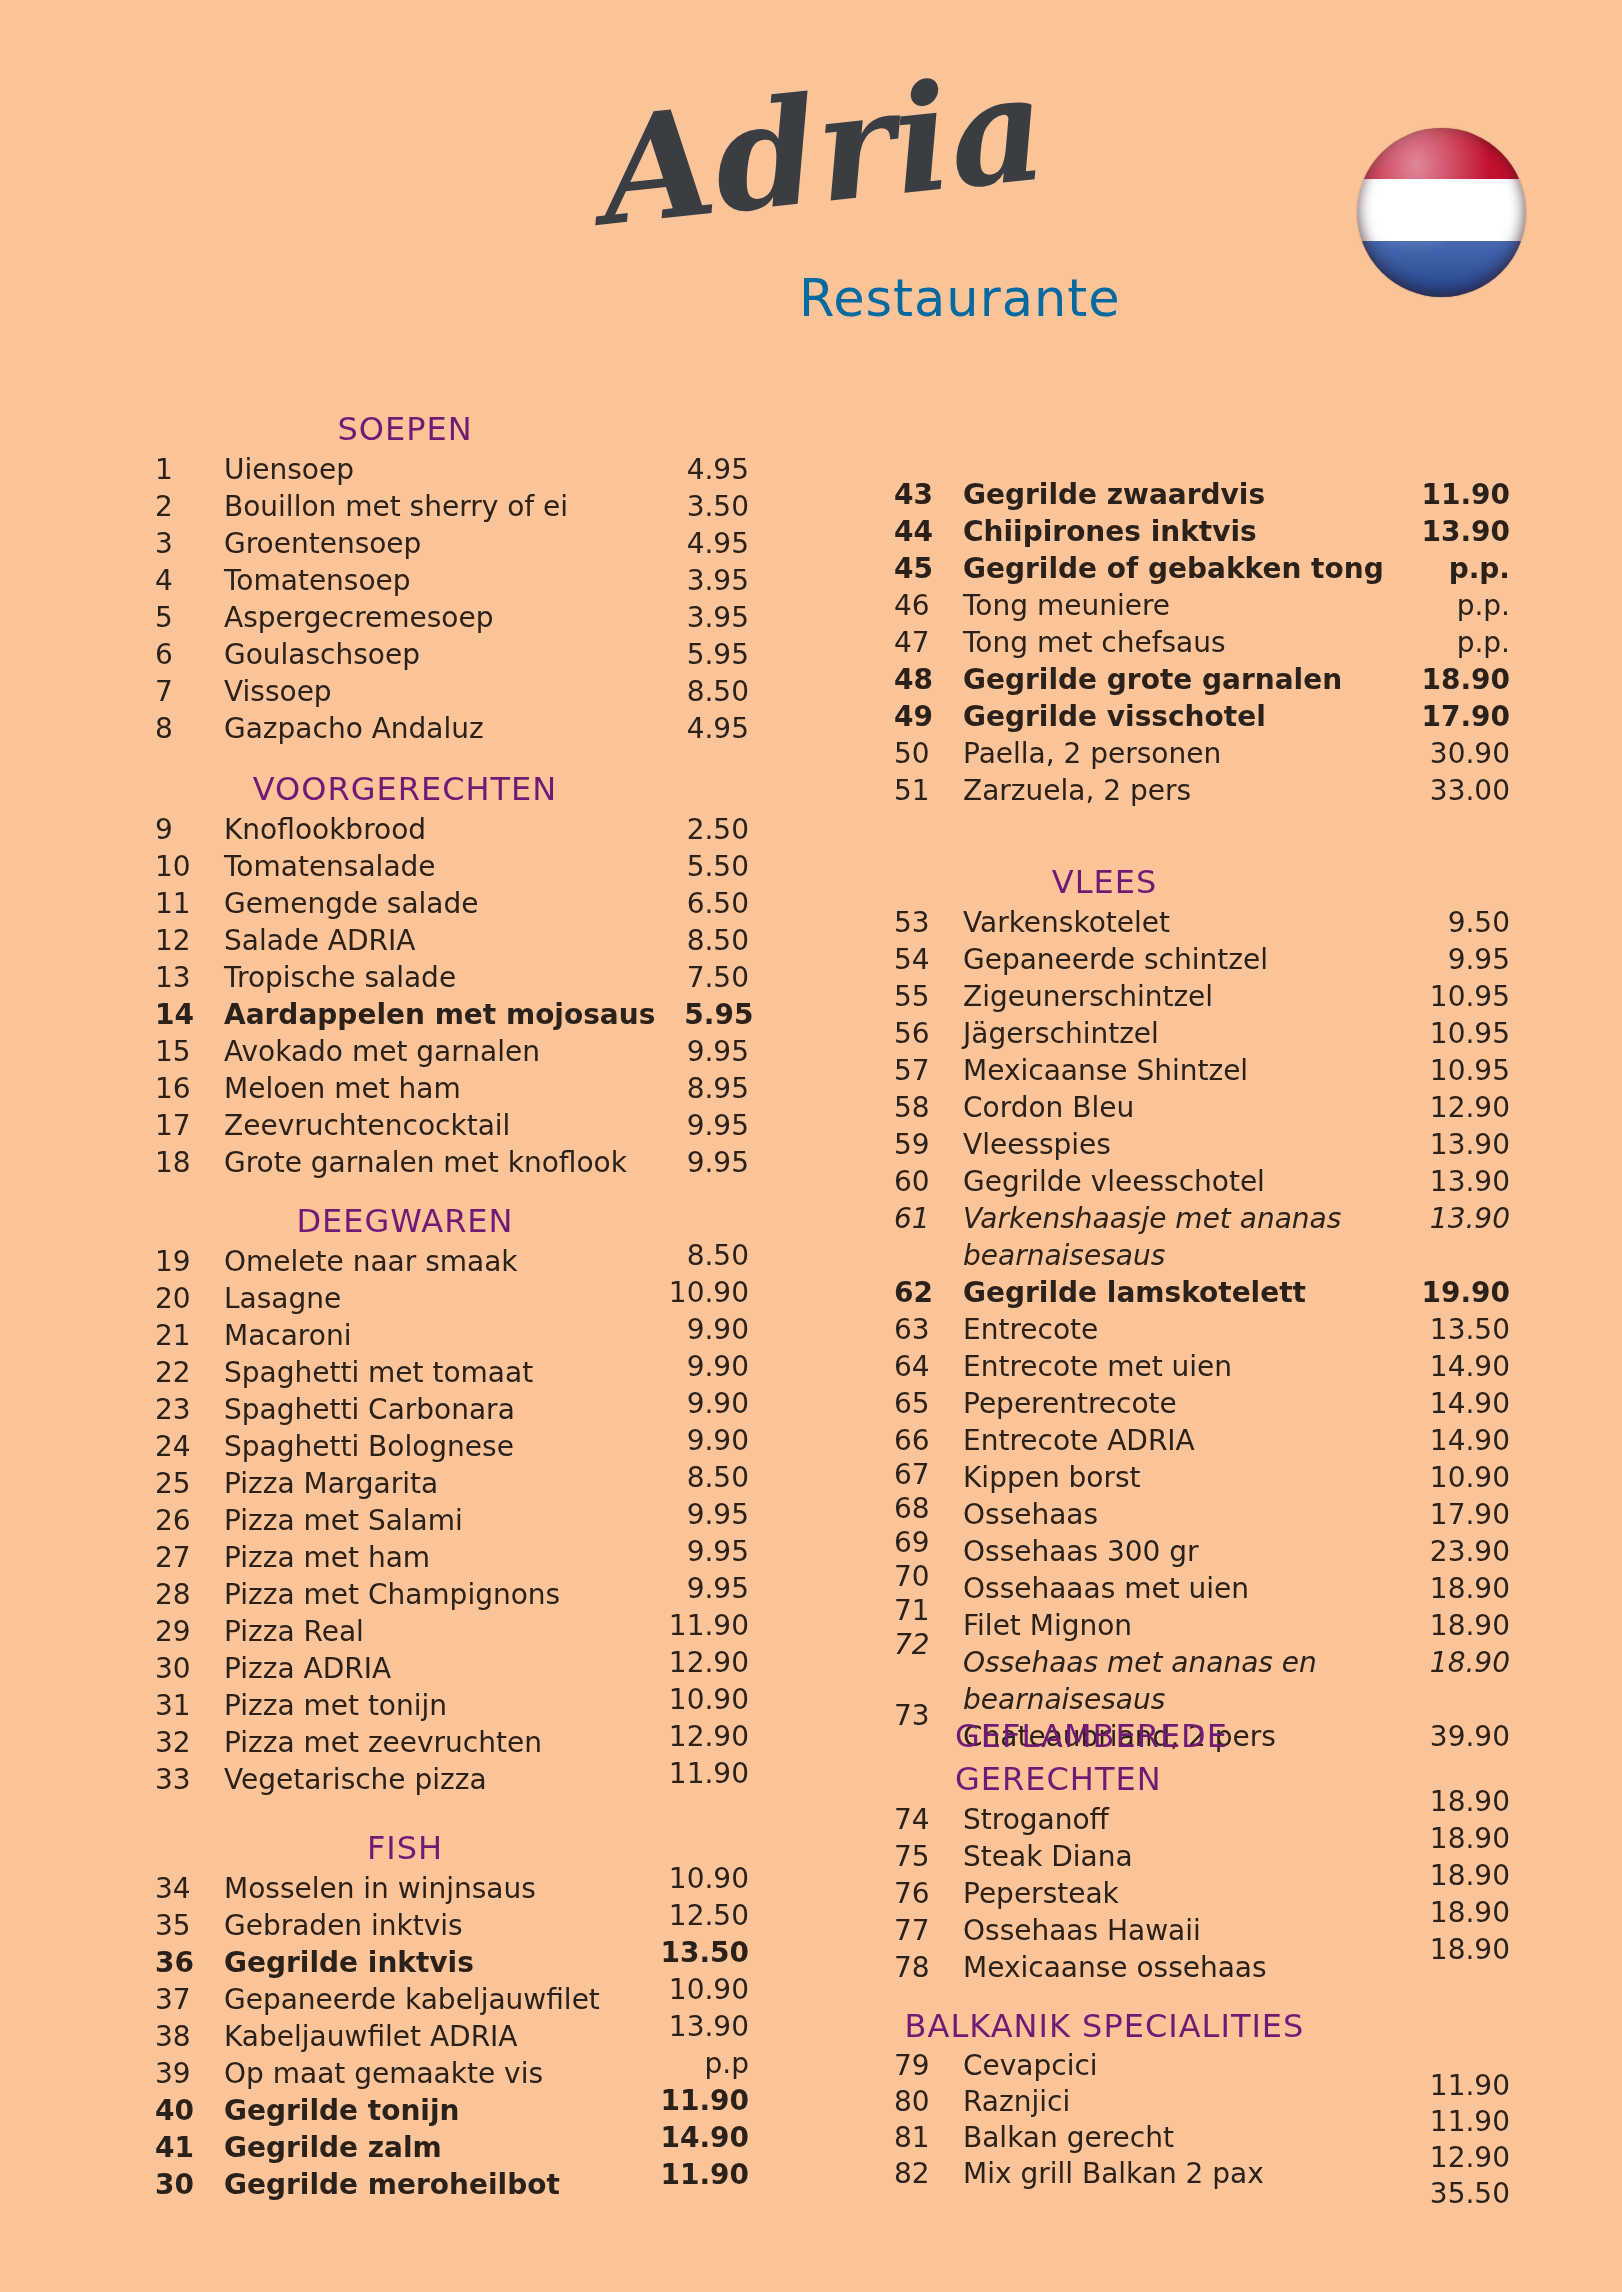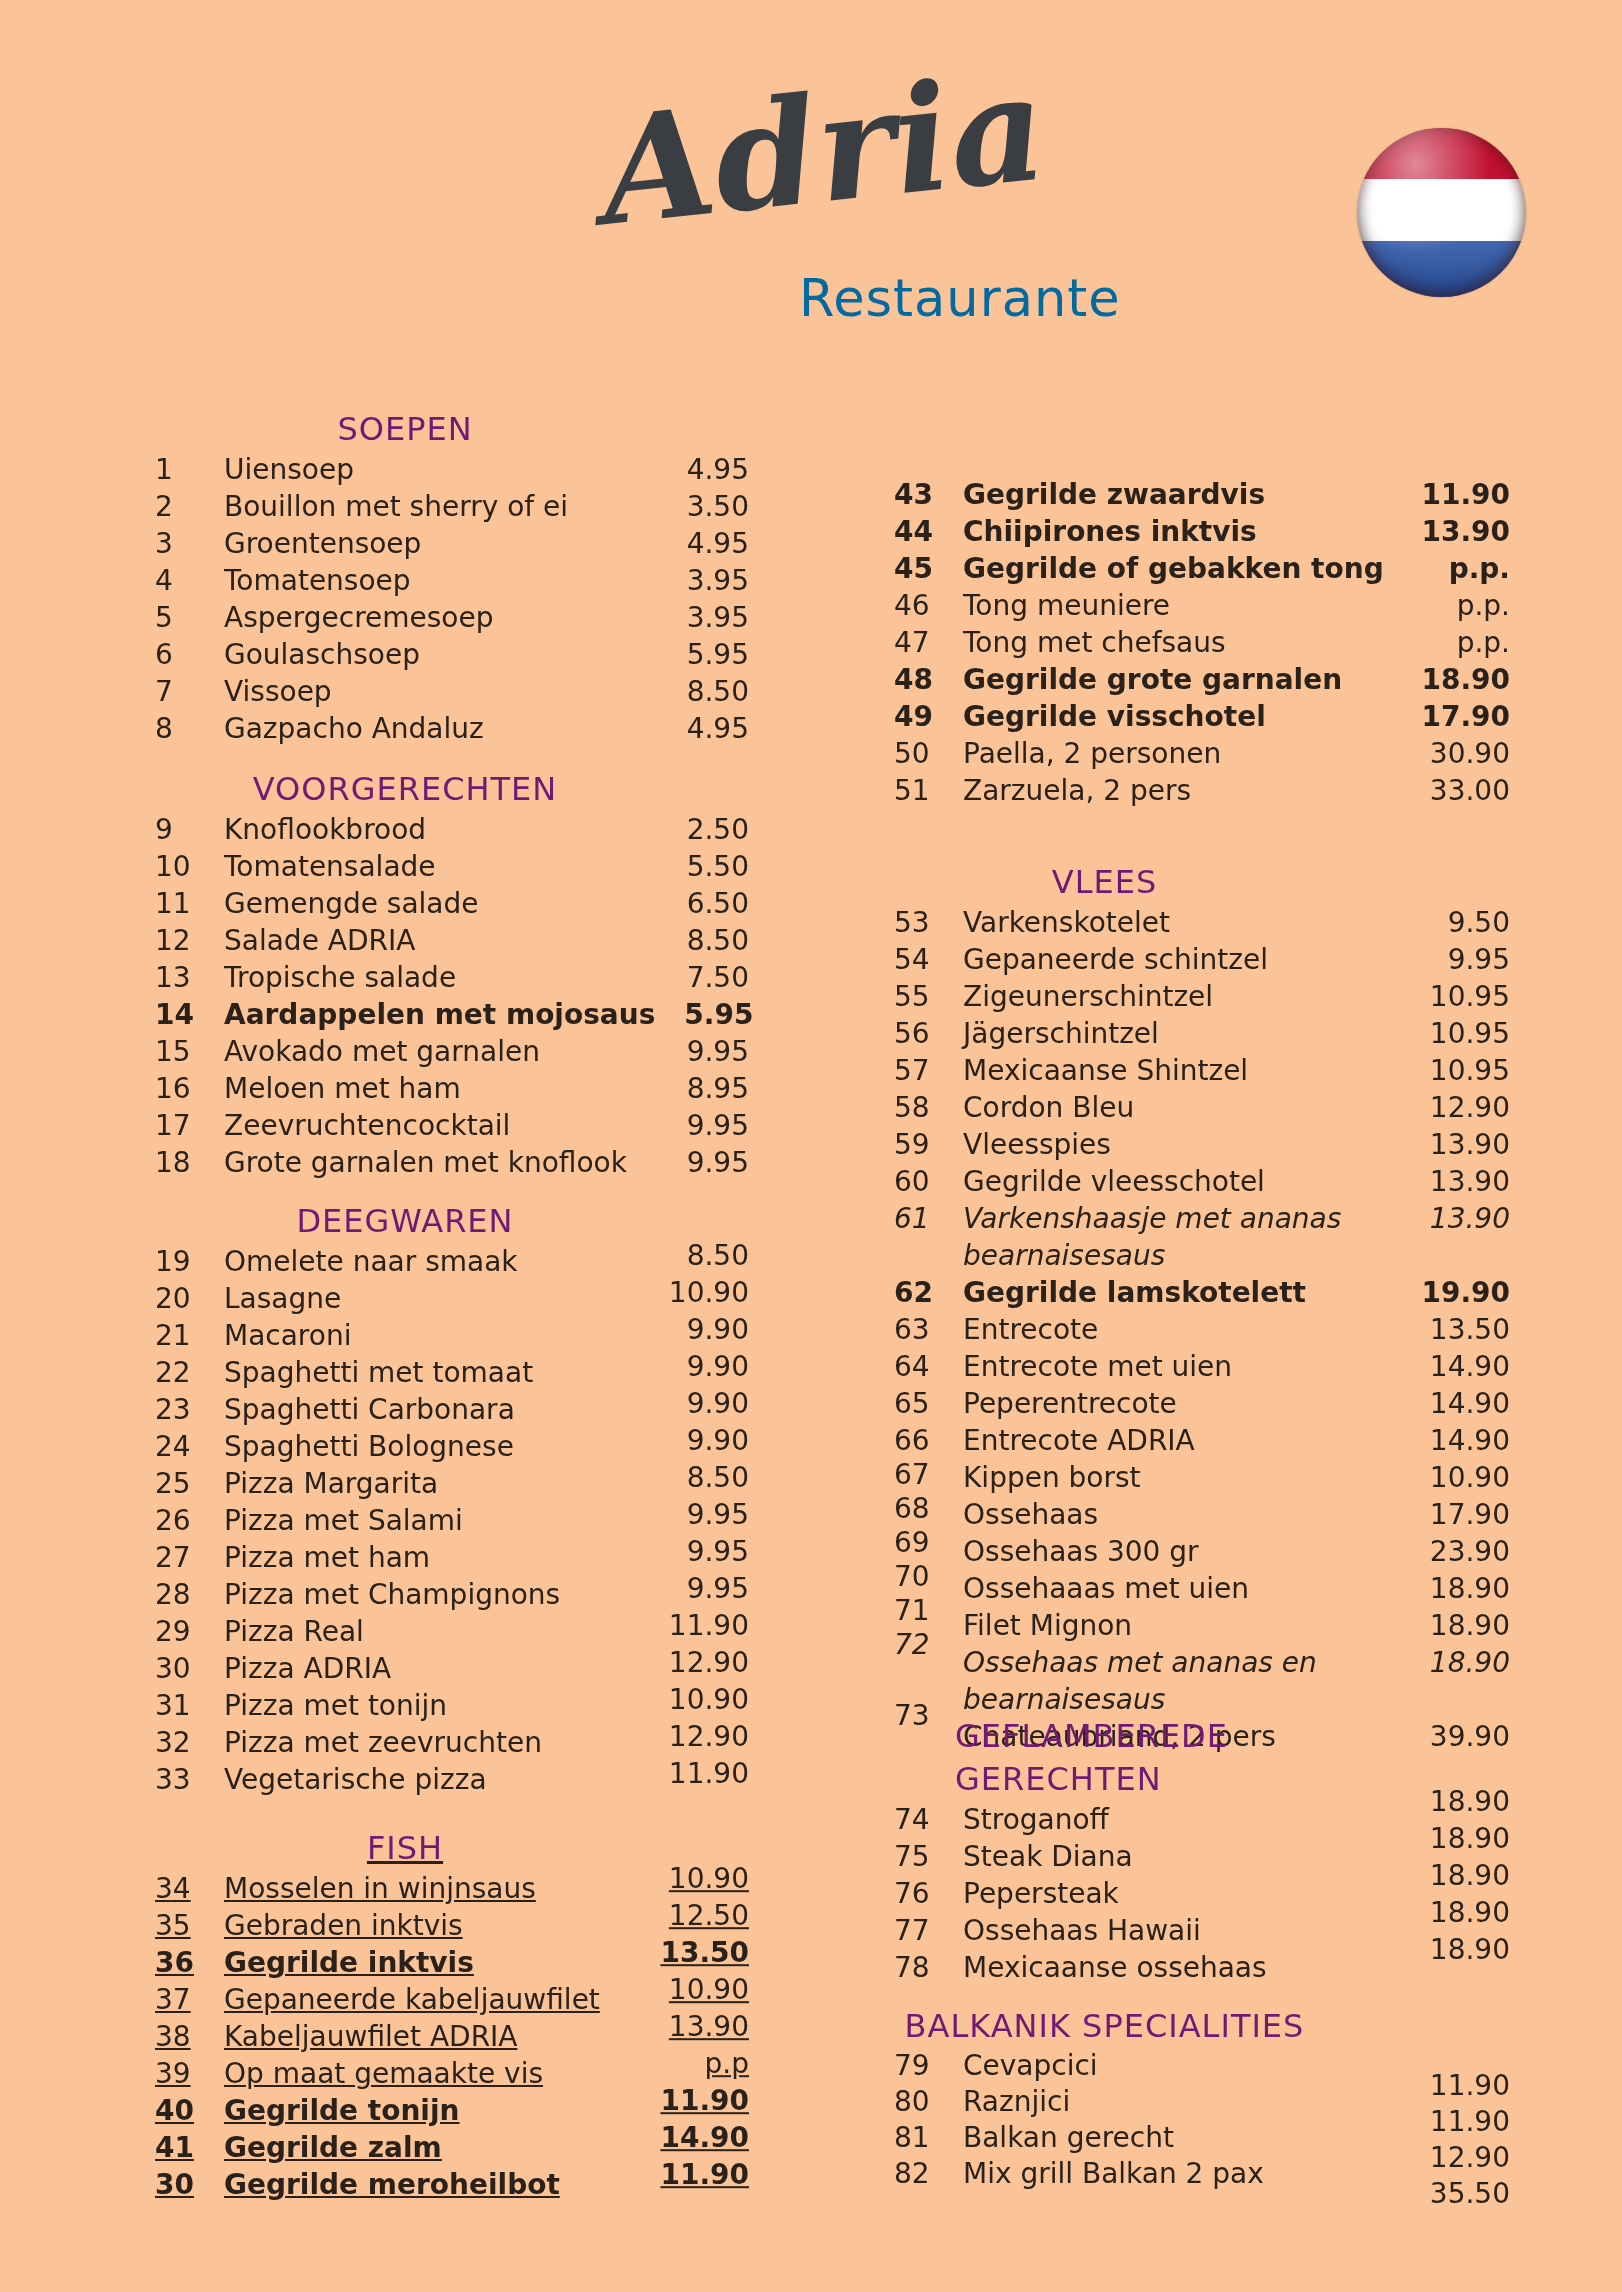--- a/index.html
+++ b/index.html
@@ -281,21 +281,21 @@
         <div class="row">
           <span class="num">33</span>
           <span class="nm">
             <span class="ln">Vegetarische pizza</span>
           </span>
           <span class="price">11.90</span>
         </div>
       </div>
   </div>
 
-  <div class="menu-section" id="sec-fish" style="left:155px;top:1827px;width:594px;text-decoration:underline;--pshift:-9.8px;">
+  <div class="menu-section" id="sec-fish" style="left:155px;top:1827px;width:594px;--pshift:-9.8px;">
     <h2 class="sec-title">FISH</h2>
     <div class="rows">
         <div class="row">
           <span class="num">34</span>
           <span class="nm">
             <span class="ln">Mosselen in winjnsaus</span>
           </span>
           <span class="price">10.90</span>
         </div>
         <div class="row">

